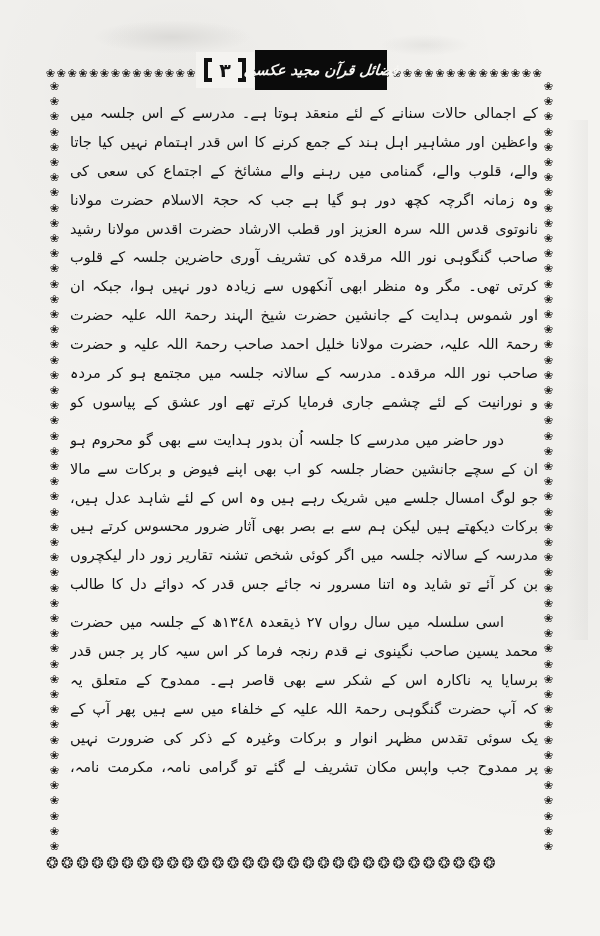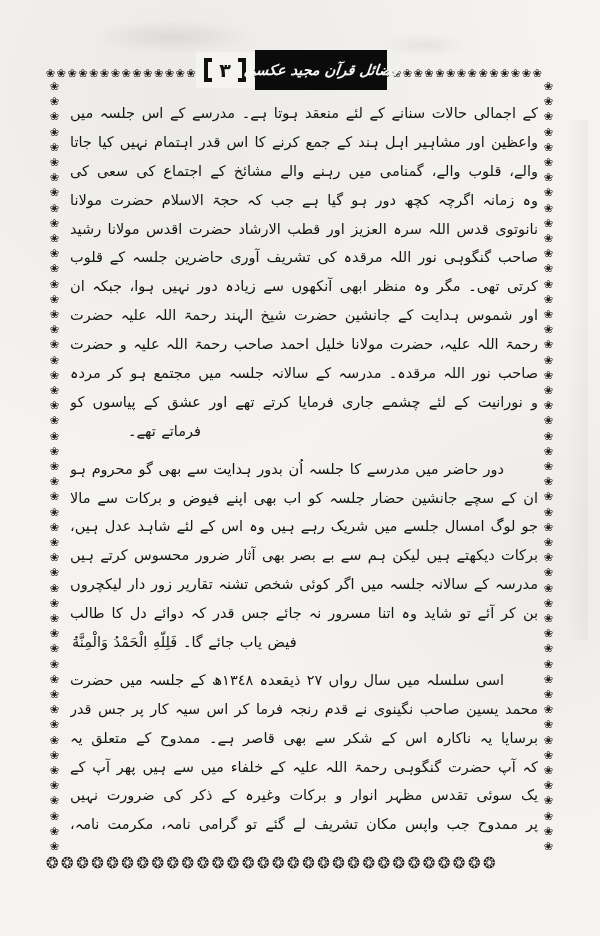--- a/index.html
+++ b/index.html
@@ -78,30 +78,28 @@
         <div class="tline justify">واعظین اور مشاہیر اہل ہند کے جمع کرنے کا اس قدر اہتمام نہیں کیا جاتا جتنا کہ اللہ</div>
         <div class="tline justify">والے، قلوب والے، گمنامی میں رہنے والے مشائخ کے اجتماع کی سعی کی جاتی ہے۔</div>
         <div class="tline justify">وہ زمانہ اگرچہ کچھ دور ہو گیا ہے جب کہ حجۃ الاسلام حضرت مولانا محمد قاسم صاحب</div>
         <div class="tline justify">نانوتوی قدس اللہ سرہ العزیز اور قطب الارشاد حضرت اقدس مولانا رشید احمد</div>
         <div class="tline justify">صاحب گنگوہی نور اللہ مرقدہ کی تشریف آوری حاضرین جلسہ کے قلوب کو منور فرمایا</div>
         <div class="tline justify">کرتی تھی۔ مگر وہ منظر ابھی آنکھوں سے زیادہ دور نہیں ہوا، جبکہ ان مجددین اسلام</div>
         <div class="tline justify">اور شموس ہدایت کے جانشین حضرت شیخ الہند رحمۃ اللہ علیہ حضرت شاہ عبدالرحیم صاحب</div>
         <div class="tline justify">رحمۃ اللہ علیہ، حضرت مولانا خلیل احمد صاحب رحمۃ اللہ علیہ و حضرت مولانا اشرف علی</div>
         <div class="tline justify">صاحب نور اللہ مرقدہ۔ مدرسہ کے سالانہ جلسہ میں مجتمع ہو کر مردہ قلوب کے لئے زندگی</div>
         <div class="tline justify">و نورانیت کے لئے چشمے جاری فرمایا کرتے تھے اور عشق کے پیاسوں کو سیراب</div>
-        <div class="tline left60">فرماتے تھے۔</div>
       </div>
       <div class="para">
         <div class="tline indent">دور حاضر میں مدرسے کا جلسہ اُن بدور ہدایت سے بھی گو محروم ہو گیا، مگر</div>
         <div class="tline justify">ان کے سچے جانشین حضار جلسہ کو اب بھی اپنے فیوض و برکات سے مالا مال فرماتے ہیں</div>
         <div class="tline justify">جو لوگ امسال جلسے میں شریک رہے ہیں وہ اس کے لئے شاہد عدل ہیں، آنکھوں والے</div>
         <div class="tline justify">برکات دیکھتے ہیں لیکن ہم سے بے بصر بھی آثار ضرور محسوس کرتے ہیں کہ کوئی بات ضرور ہے</div>
         <div class="tline justify">مدرسہ کے سالانہ جلسہ میں اگر کوئی شخص تشنہ تقاریر زور دار لیکچروں کا طالب</div>
         <div class="tline justify">بن کر آئے تو شاید وہ اتنا مسرور نہ جائے جس قدر کہ دوائے دل کا طالب کامگار و</div>
-        <div class="tline left0">فیض یاب جائے گا۔ فَلِلّهِ الْحَمْدُ وَالْمِنَّةُ</div>
       </div>
       <div class="para">
         <div class="tline indent">اسی سلسلہ میں سال رواں ٢٧ ذیقعدہ ١٣٤٨ھ کے جلسہ میں حضرت الشاہ حافظ</div>
         <div class="tline justify">محمد یسین صاحب نگینوی نے قدم رنجہ فرما کر اس سیہ کار پر جس قدر شفقت و لطف کا مینہ</div>
         <div class="tline justify">برسایا یہ ناکارہ اس کے شکر سے بھی قاصر ہے۔ ممدوح کے متعلق یہ معلوم ہو جانے کے بعد</div>
         <div class="tline justify">کہ آپ حضرت گنگوہی رحمۃ اللہ علیہ کے خلفاء میں سے ہیں پھر آپ کے اوصاف جلیلہ</div>
         <div class="tline justify">یک سوئی تقدس مظہر انوار و برکات وغیرہ کے ذکر کی ضرورت نہیں رہتی۔ جلسہ سے فراغت</div>
         <div class="tline justify">پر ممدوح جب واپس مکان تشریف لے گئے تو گرامی نامہ، مکرمت نامہ، عزت نامہ سے</div>
       </div>
     </div>

